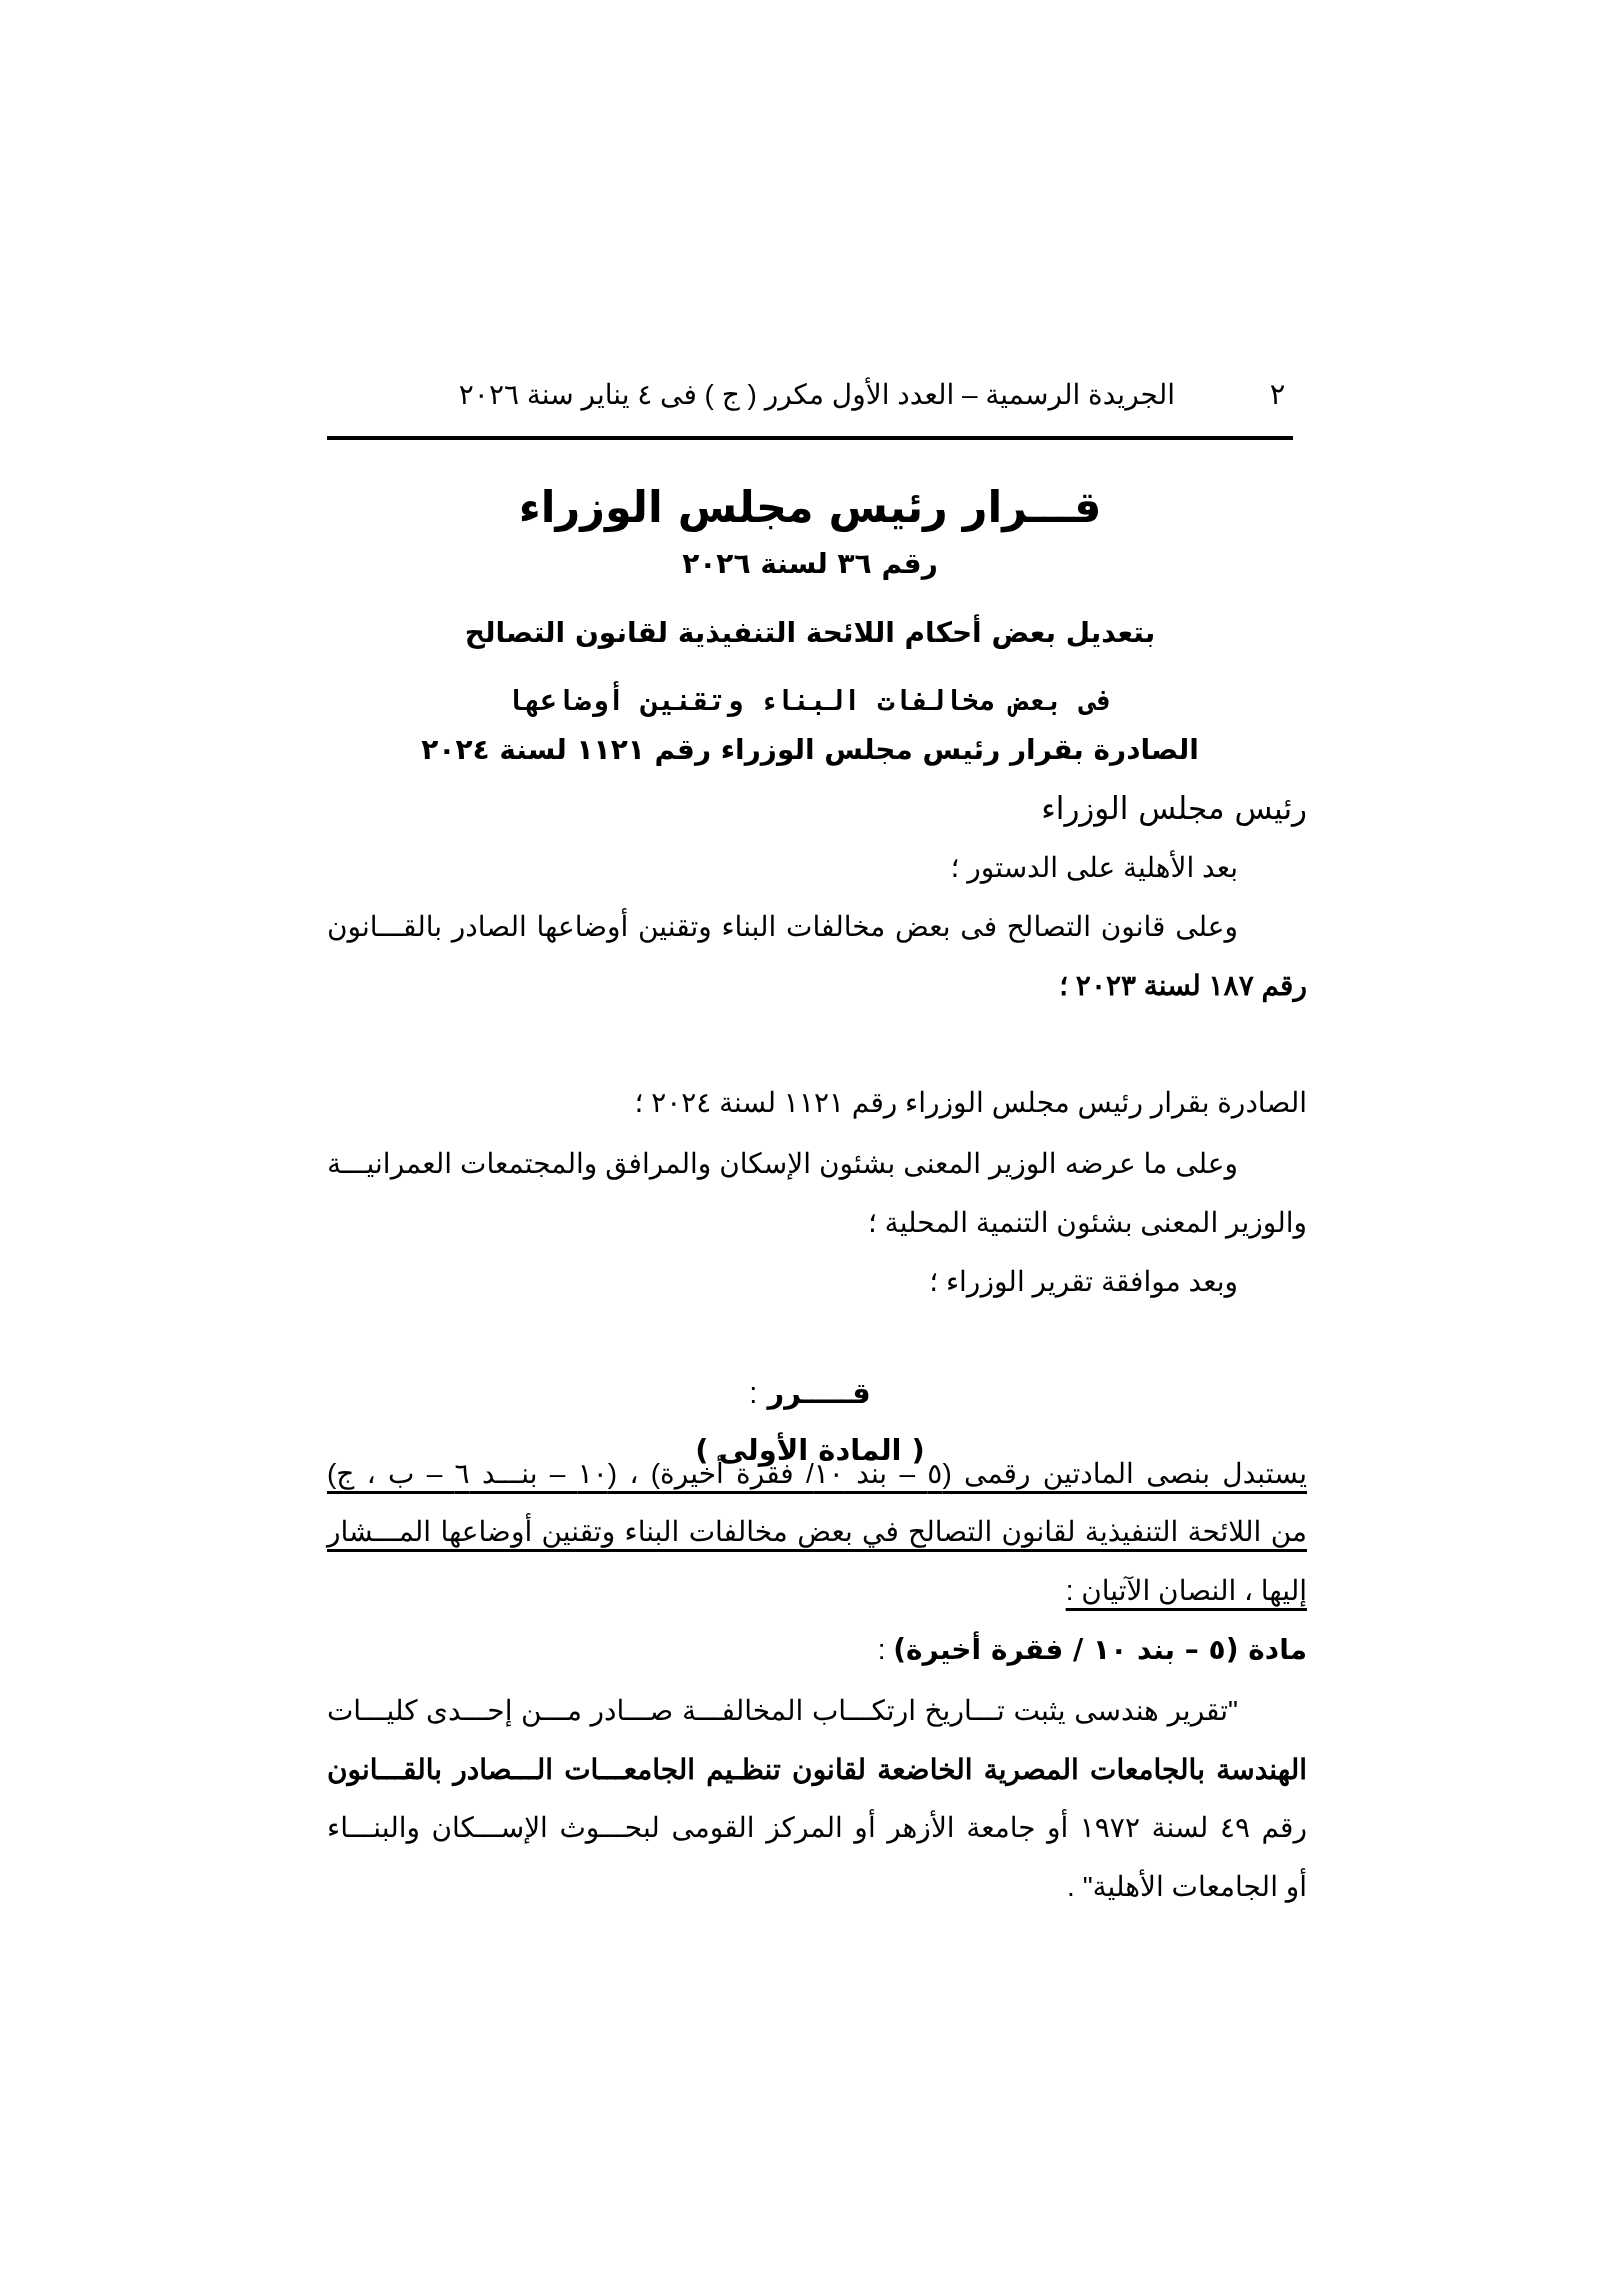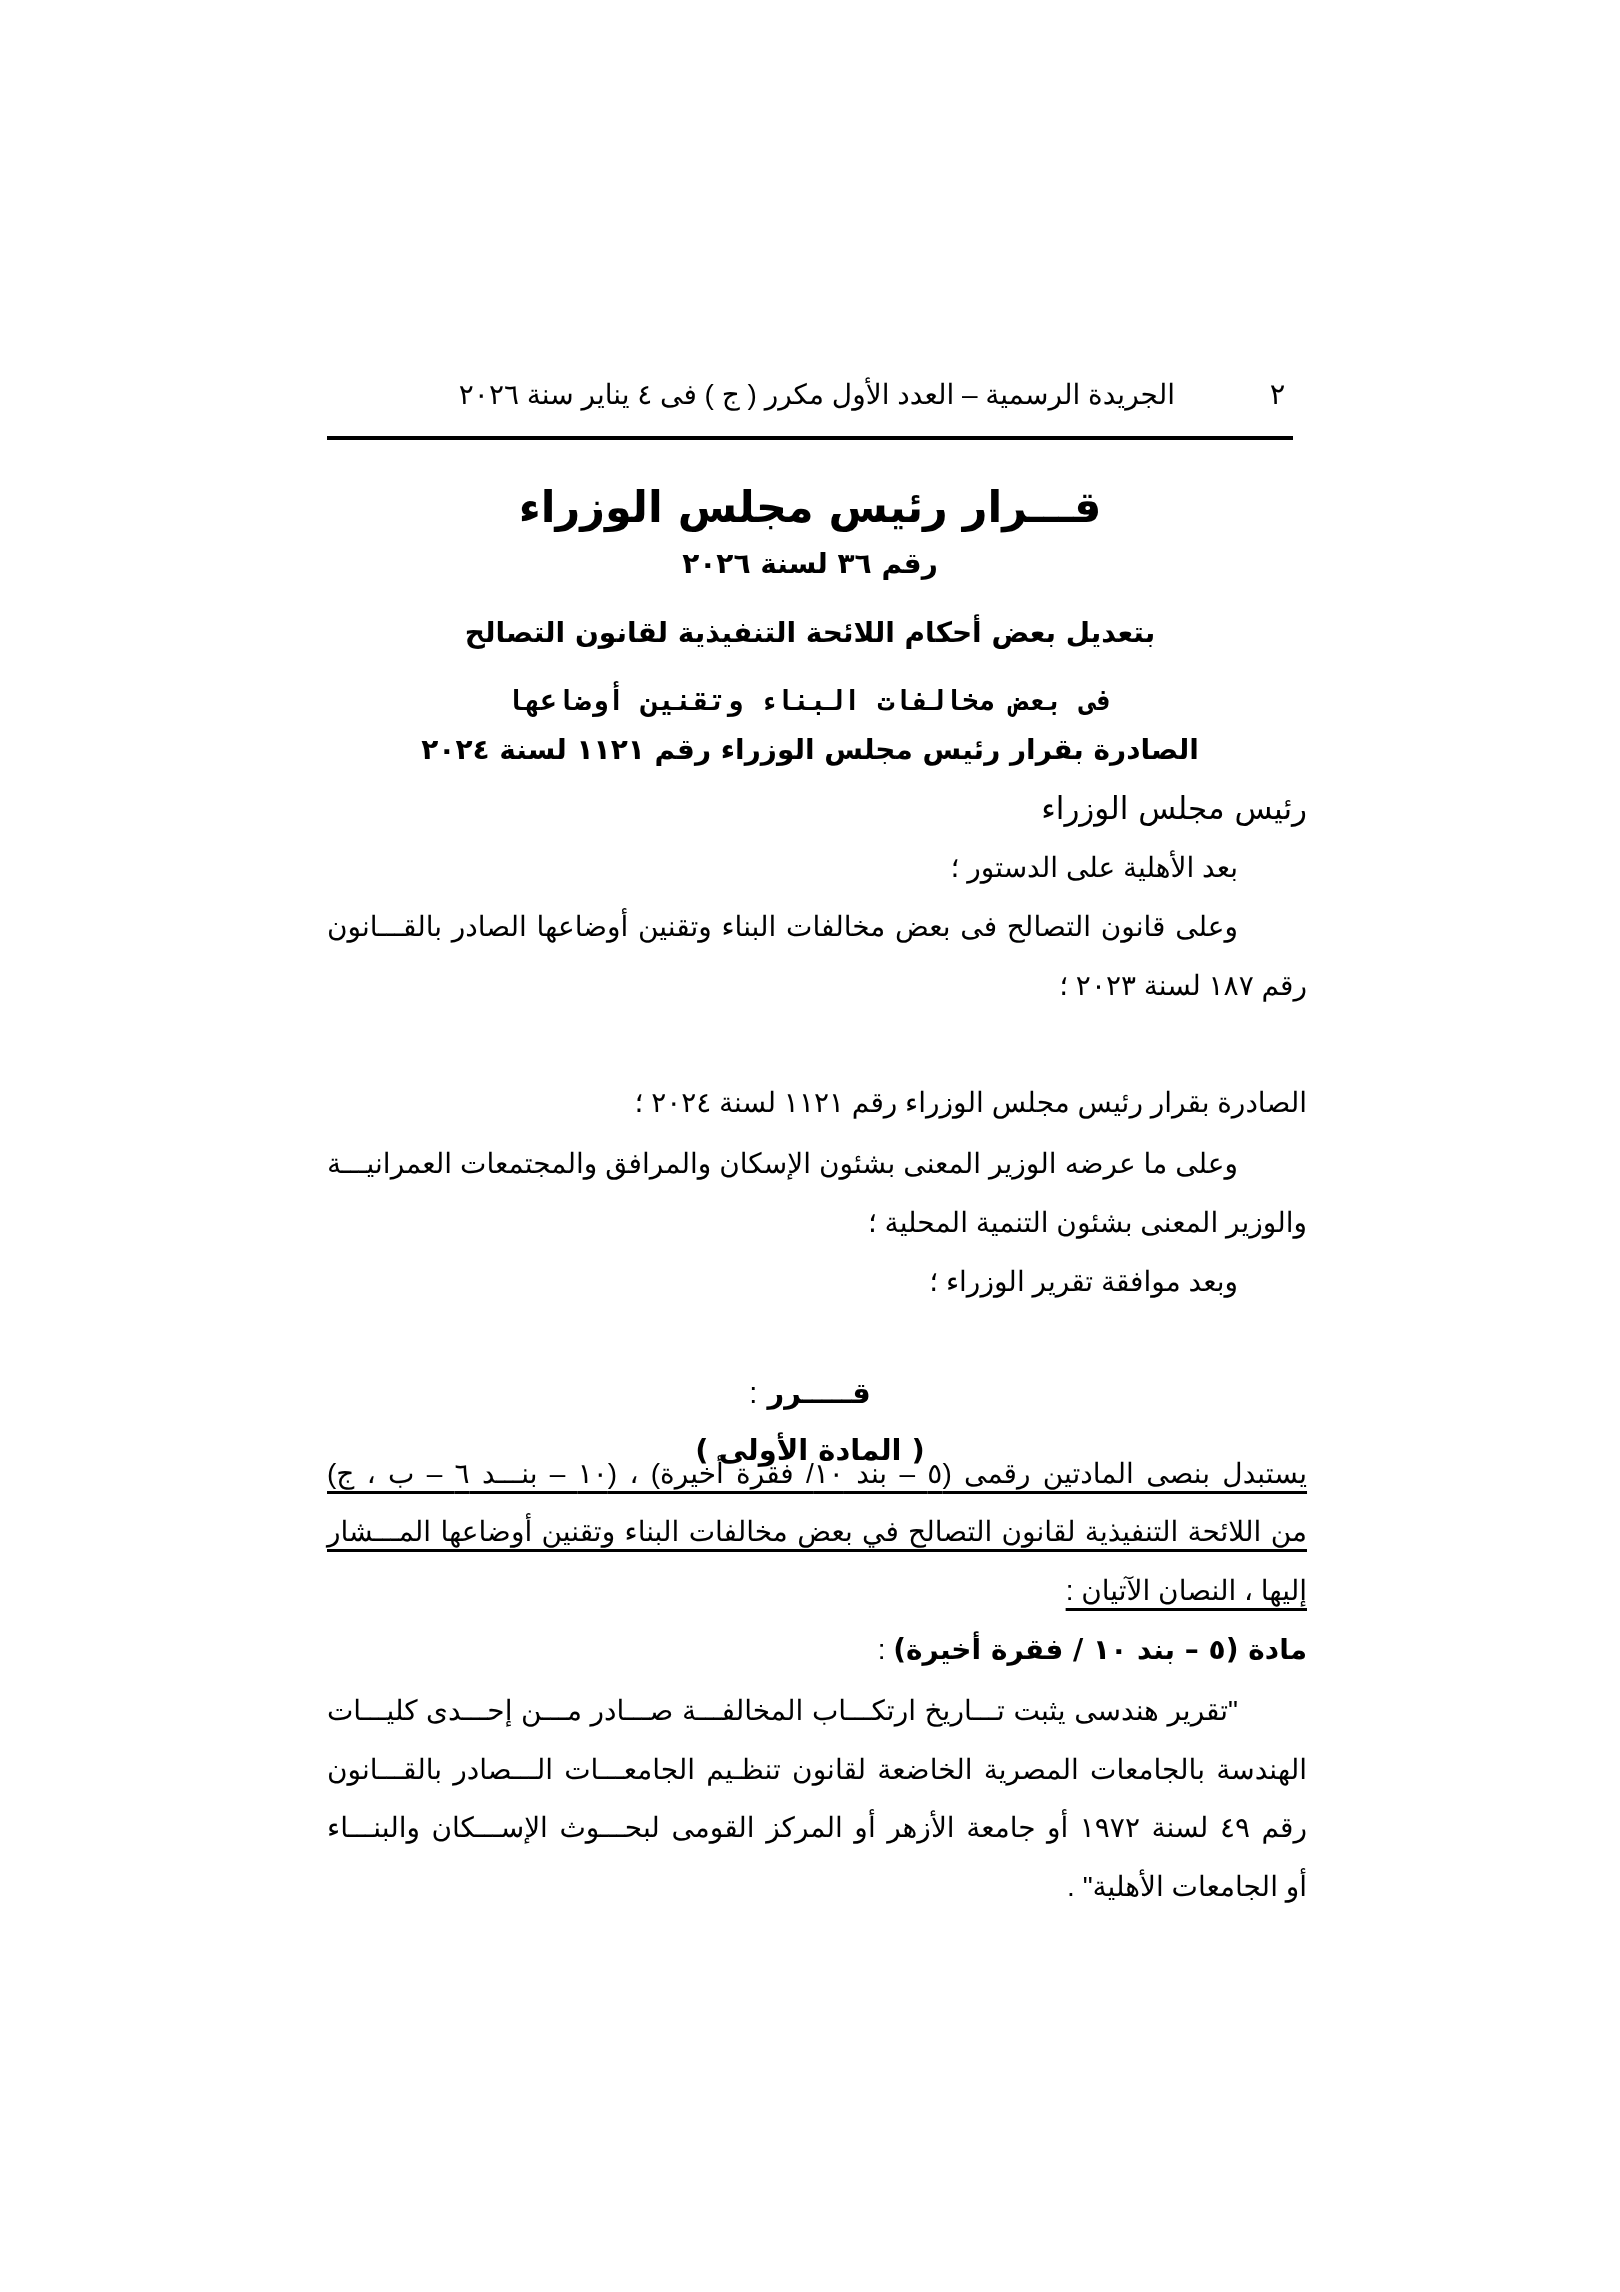--- a/index.html
+++ b/index.html
@@ -129,39 +129,39 @@
   <div class="title-main">قـــرار رئيس مجلس الوزراء</div>
   <div class="title-line" style="top:539px;">رقم ٣٦ لسنة ٢٠٢٦</div>
   <div class="title-line" style="top:608px;">بتعديل بعض أحكام اللائحة التنفيذية لقانون التصالح</div>
   <div class="title-line" style="top:678px;font-family:Liberation Mono, monospace;">فى بعض مخالفات البناء وتقنين أوضاعها</div>
   <div class="title-line" style="top:725px;">الصادرة بقرار رئيس مجلس الوزراء رقم ١١٢١ لسنة ٢٠٢٤</div>
 
   <div class="section-head" style="top:784px;">رئيس مجلس الوزراء</div>
 
   <div class="para-line right indent" style="top:843px;">بعد الأهلية على الدستور ؛</div>
   <div class="para-line justify indent" style="top:902px;">وعلى قانون التصالح فى بعض مخالفات البناء وتقنين أوضاعها الصادر بالقـــانون</div>
-  <div class="para-line right" style="top:961px;">رقم ١٨٧ لسنة ٢٠٢٣ ؛</div>
+  <div class="para-line right" style="top:961px;font-weight:bold;">رقم ١٨٧ لسنة ٢٠٢٣ ؛</div>
   <div class="para-line right" style="top:1078px;">الصادرة بقرار رئيس مجلس الوزراء رقم ١١٢١ لسنة ٢٠٢٤ ؛</div>
   <div class="para-line justify indent" style="top:1139px;">وعلى ما عرضه الوزير المعنى بشئون الإسكان والمرافق والمجتمعات العمرانيـــة</div>
   <div class="para-line right" style="top:1198px;">والوزير المعنى بشئون التنمية المحلية ؛</div>
   <div class="para-line right indent" style="top:1257px;">وبعد موافقة تقرير الوزراء ؛</div>
 
   <div class="center-bold" style="top:1325px;">
     <span>قـــــرر</span>
     <span style="font-weight:normal;font-family:'Liberation Sans',sans-serif;">:</span>
   </div>
   <div class="center-bold" style="top:1382px;">( المادة الأولى )</div>
 
   <div class="para-line justify underlined" style="top:1449px;">يستبدل بنصى المادتين رقمى (٥ – بند ١٠/ فقرة أخيرة) ، (١٠ – بنـــد ٦ – ب ، ج)</div>
   <div class="para-line justify underlined" style="top:1507px;">من اللائحة التنفيذية لقانون التصالح في بعض مخالفات البناء وتقنين أوضاعها المـــشار</div>
   <div class="para-line right underlined" style="top:1566px;">إليها ، النصان الآتيان :</div>
 
   <div class="para-line right" style="top:1625px;">
     <span class="bold">مادة (٥ – بند ١٠ / فقرة أخيرة)</span><span> :</span>
   </div>
 
   <div class="para-line justify indent" style="top:1686px;">"تقرير هندسى يثبت تـــاريخ ارتكـــاب المخالفـــة صـــادر مـــن إحـــدى كليـــات</div>
-  <div class="para-line justify" style="top:1745px;">الهندسة بالجامعات المصرية الخاضعة لقانون تنظـيم الجامعـــات الـــصادر بالقـــانون</div>
+  <div class="para-line justify" style="top:1745px;font-weight:bold;">الهندسة بالجامعات المصرية الخاضعة لقانون تنظـيم الجامعـــات الـــصادر بالقـــانون</div>
   <div class="para-line justify" style="top:1803px;">رقم ٤٩ لسنة ١٩٧٢ أو جامعة الأزهر أو المركز القومى لبحـــوث الإســـكان والبنـــاء</div>
   <div class="para-line right" style="top:1862px;">أو الجامعات الأهلية" .</div>
 
 </div>
 
 
 </body></html>

